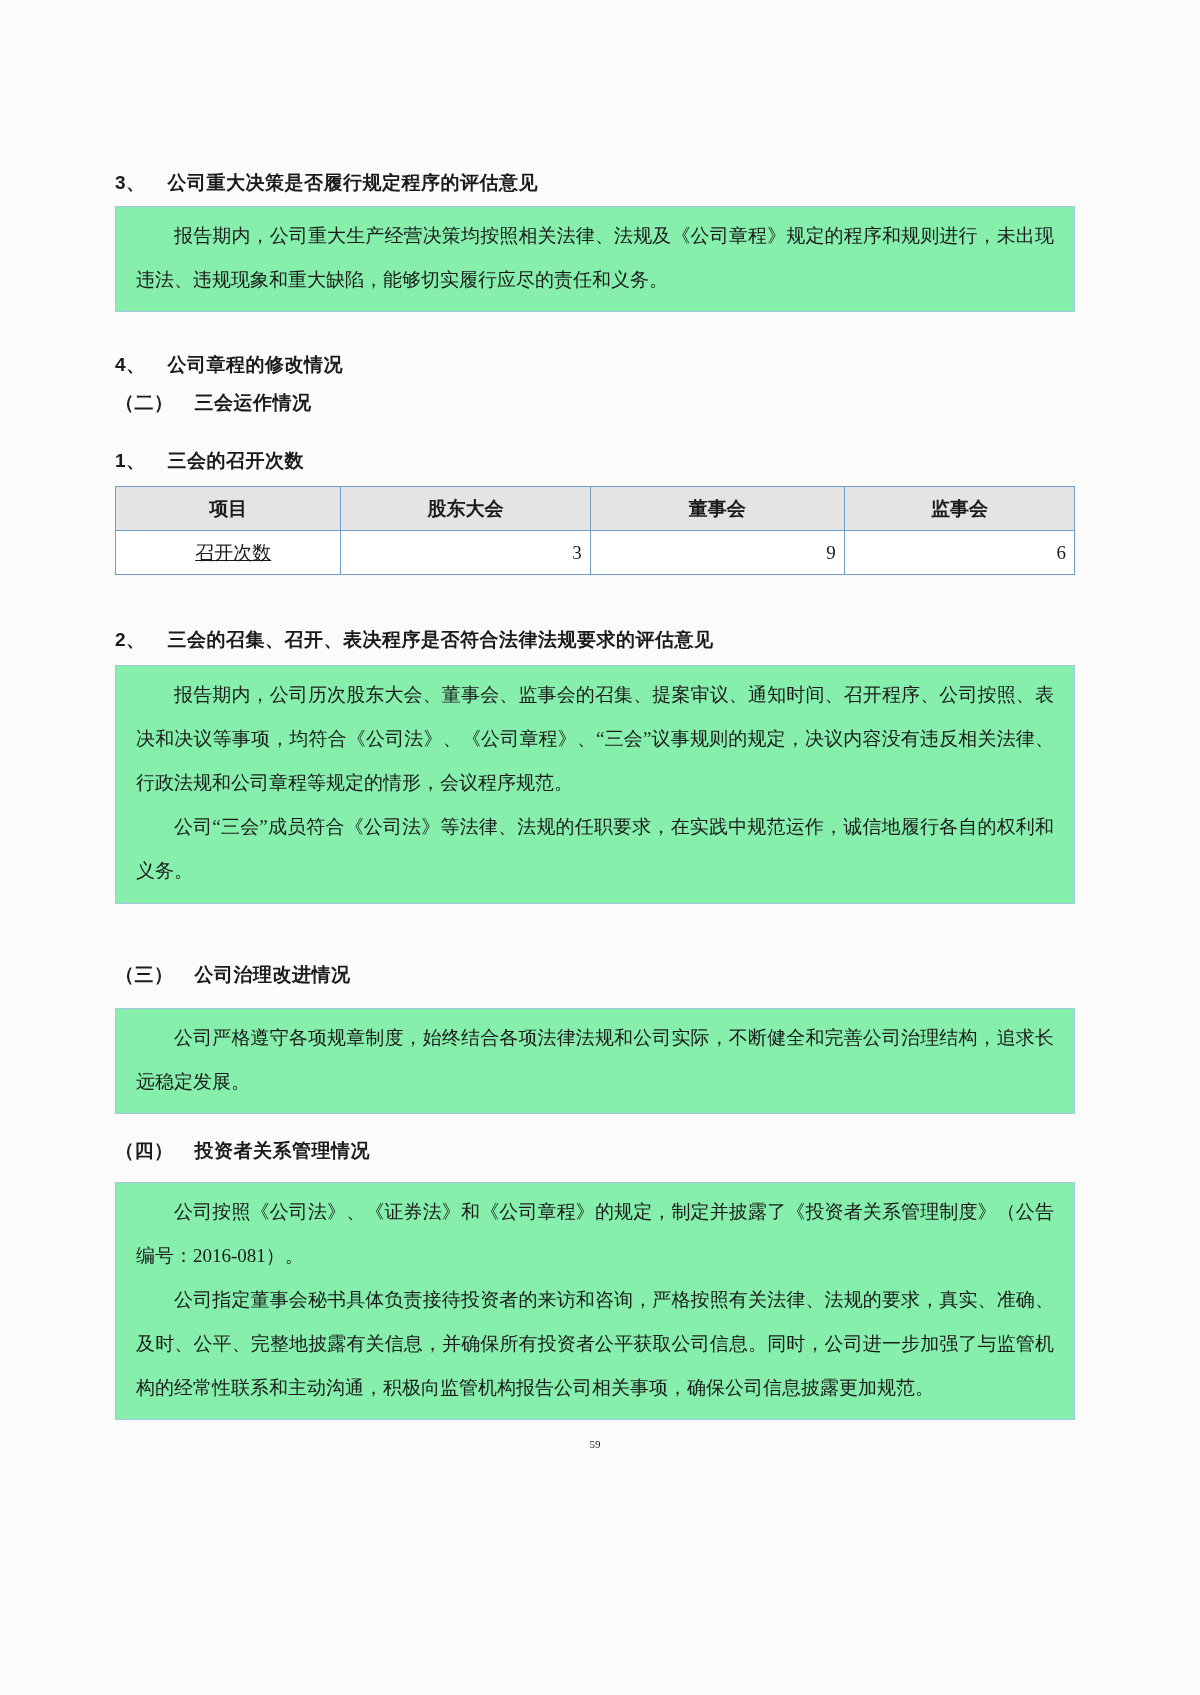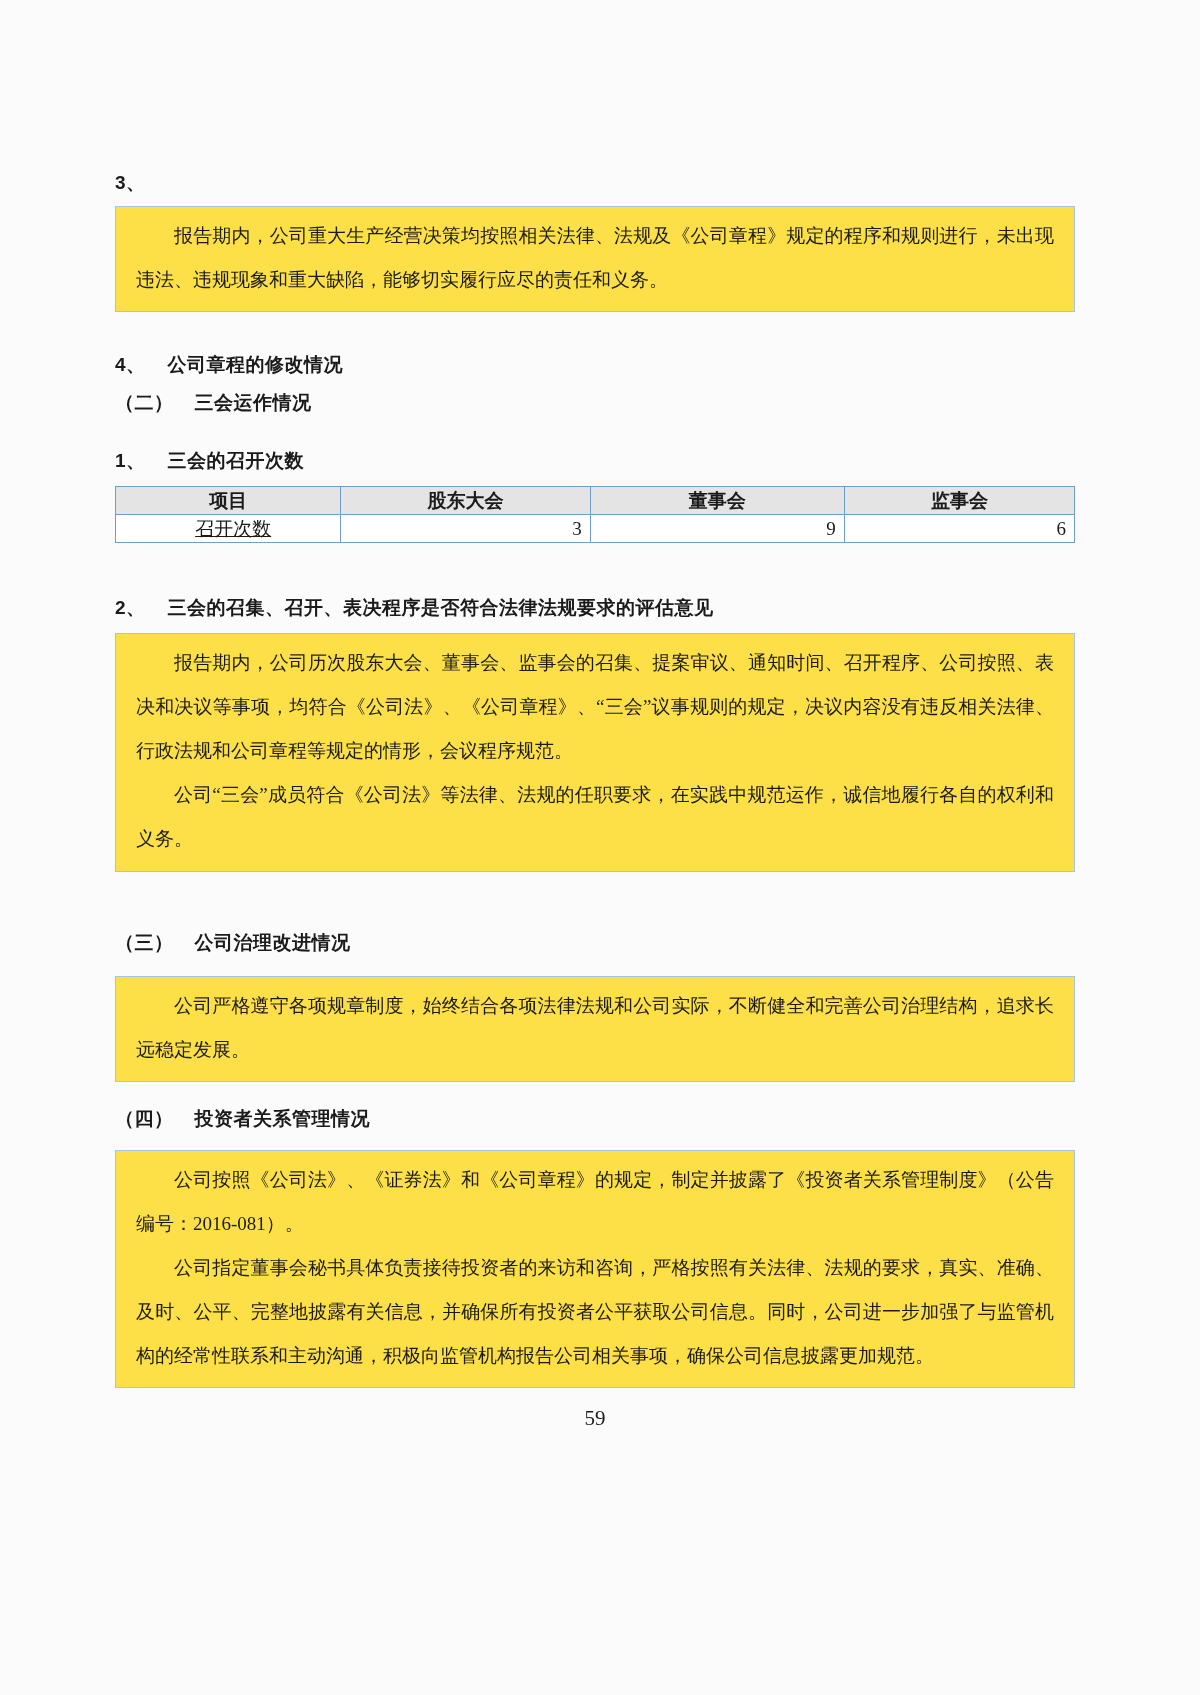--- a/index.html
+++ b/index.html
@@ -30,21 +30,21 @@
     font-weight:bold;
     font-size:19px;
     letter-spacing:0.5px;
     display:flex;
     align-items:baseline;
   }
   .hd .num{flex:0 0 auto;}
   .hd.gap-sm .title{margin-left:22px;}
   .hd.gap-lg .title{margin-left:21px;}
   .txtbox{
-    background:#fde047;
+    background:#86efac;
     border:1.6px solid var(--box-border);
     padding:7px 20px 9px 20px;
   }
   .txtbox p{
     text-indent:2em;
     line-height:2.32;
     text-align:justify;
   }
   
   .mb-10{margin-bottom:10px;}
@@ -56,46 +56,47 @@
   .mb-48{margin-bottom:24px;}
   .mb-52{margin-bottom:52px;}
   .mb-58{margin-bottom:58px;}
   table.meet{
     width:100%;
     border-collapse:collapse;
     background:#ffffff;
   }
   table.meet th, table.meet td{
     border:1.6px solid var(--table-border);
-    height:28px;
+    height:44px;
     font-size:19px;
   }
   table.meet th{
     background:var(--header-bg);
     font-weight:bold;
     text-align:center;
     font-family:"Liberation Serif","DejaVu Serif",serif;
   }
   table.meet td.lbl{text-align:center;padding-left:10px;text-decoration:underline;}
   table.meet td.val{text-align:right;padding-right:8px;}
   col.c1{width:23.5%;} col.c2{width:26%;} col.c3{width:26.5%;} col.c4{width:24%;}
   .pagenum{
     text-align:center;
     margin-top:16px;
-    font-size:21px;
+    font-size:11px;
   }
 </style>
 </head>
 <body>
 
 <div class="page">
   <div class="content">
 
     <div class="hd gap-sm mb-10">
       <span class="num">3、</span>
+      <span class="title">公司重大决策是否履行规定程序的评估意见</span>
     </div>
     <div class="txtbox mb-40">
       <p>报告期内，公司重大生产经营决策均按照相关法律、法规及《公司章程》规定的程序和规则进行，未出现违法、违规现象和重大缺陷，能够切实履行应尽的责任和义务。</p>
     </div>
 
     <div class="hd gap-sm mb-12">
       <span class="num">4、</span>
       <span class="title">公司章程的修改情况</span>
     </div>
 

